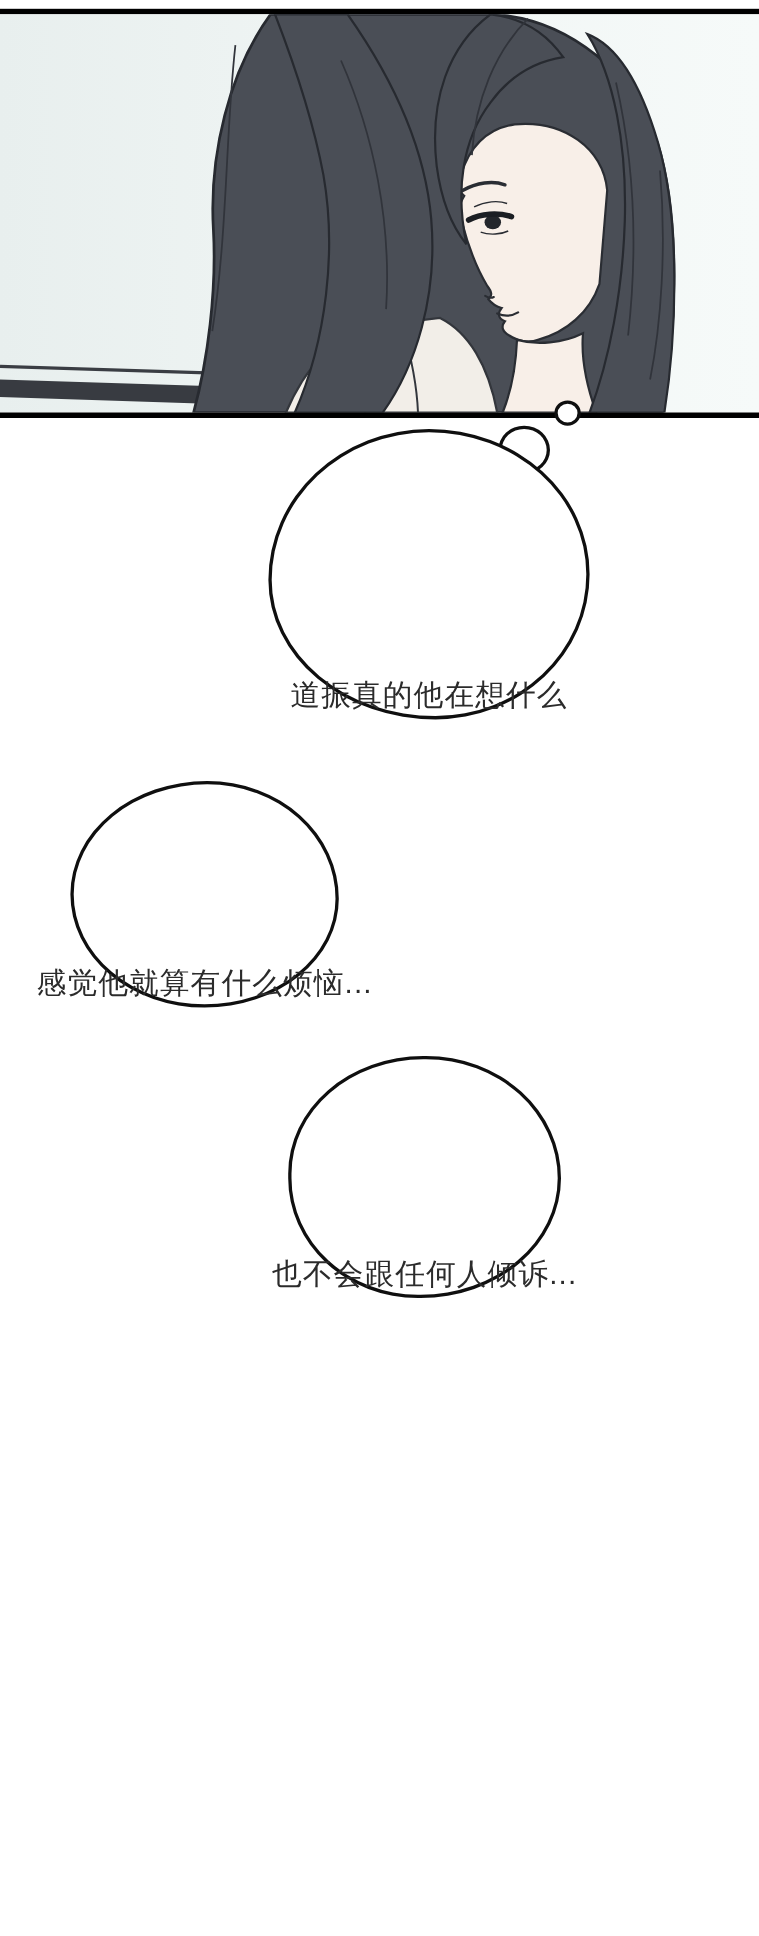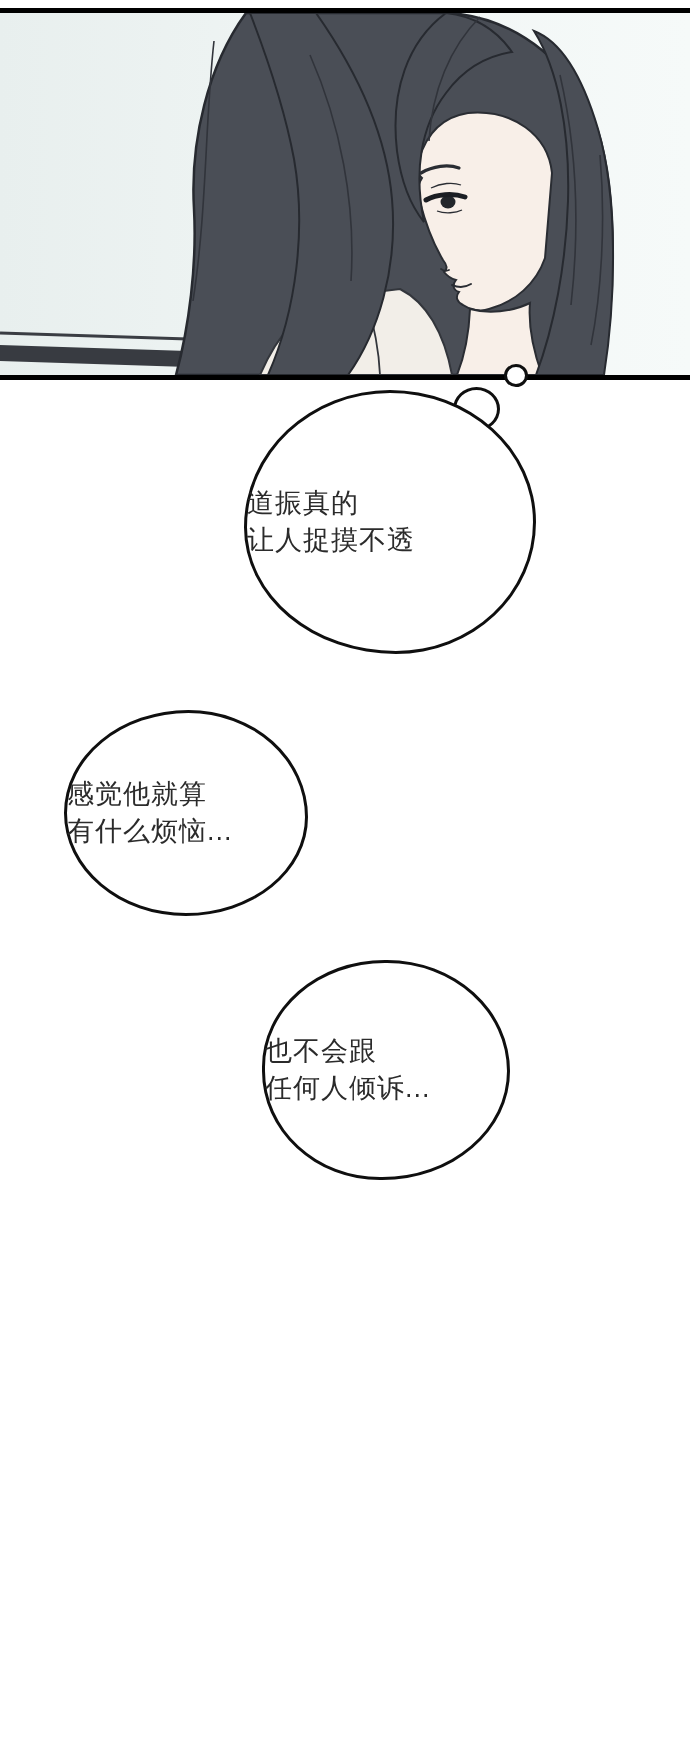--- a/index.html
+++ b/index.html
@@ -10,21 +10,21 @@
   .panel-line{position:absolute;left:0;width:690px;height:5px;background:#000;}
   .panel-line.top{top:8px;}
   .panel-line.bottom{top:375px;}
   .panel{
     position:absolute;left:0;top:13px;width:690px;height:362px;
     background:linear-gradient(90deg,#e8efee 0%,#f1f6f5 55%,#f6faf9 100%);
   }
   .panel svg{display:block;}
   .bubble{
     position:absolute;background:#ffffff;border:3.5px solid #0f0f0f;
-    display:flex;flex-direction:column;align-items:flex-start;justify-content:center;
+    display:flex;flex-direction:row;align-items:flex-end;justify-content:center;
     z-index:2;box-sizing:border-box;
   }
   .bubble .line{
     font-size:27px;line-height:37px;color:#2b2b2b;letter-spacing:1px;text-align:center;
     white-space:nowrap;
   }
   .b1{left:244px;top:390px;width:292px;height:264px;border-radius:50% 50% 48% 52% / 52% 50% 50% 48%;}
   .b2{left:64px;top:710px;width:244px;height:206px;border-radius:51% 49% 50% 50% / 50% 52% 48% 50%;}
   .b3{left:262px;top:960px;width:248px;height:220px;border-radius:50% 50% 52% 48% / 49% 51% 50% 50%;}
   .tail-bump{
@@ -89,21 +89,21 @@
     </svg>
   </div>
 
   <div class="panel-line bottom"></div>
 
   <div class="tail-dot"></div>
   <div class="tail-bump"></div>
 
   <div class="bubble b1">
     <div class="line">道振真的</div>
-    <div class="line">让人捉摸不透</div>
+    <div class="line">他在想什么</div>
   </div>
 
   <div class="bubble b2">
     <div class="line">感觉他就算</div>
     <div class="line">有什么烦恼...</div>
   </div>
 
   <div class="bubble b3">
     <div class="line">也不会跟</div>
     <div class="line">任何人倾诉...</div>

